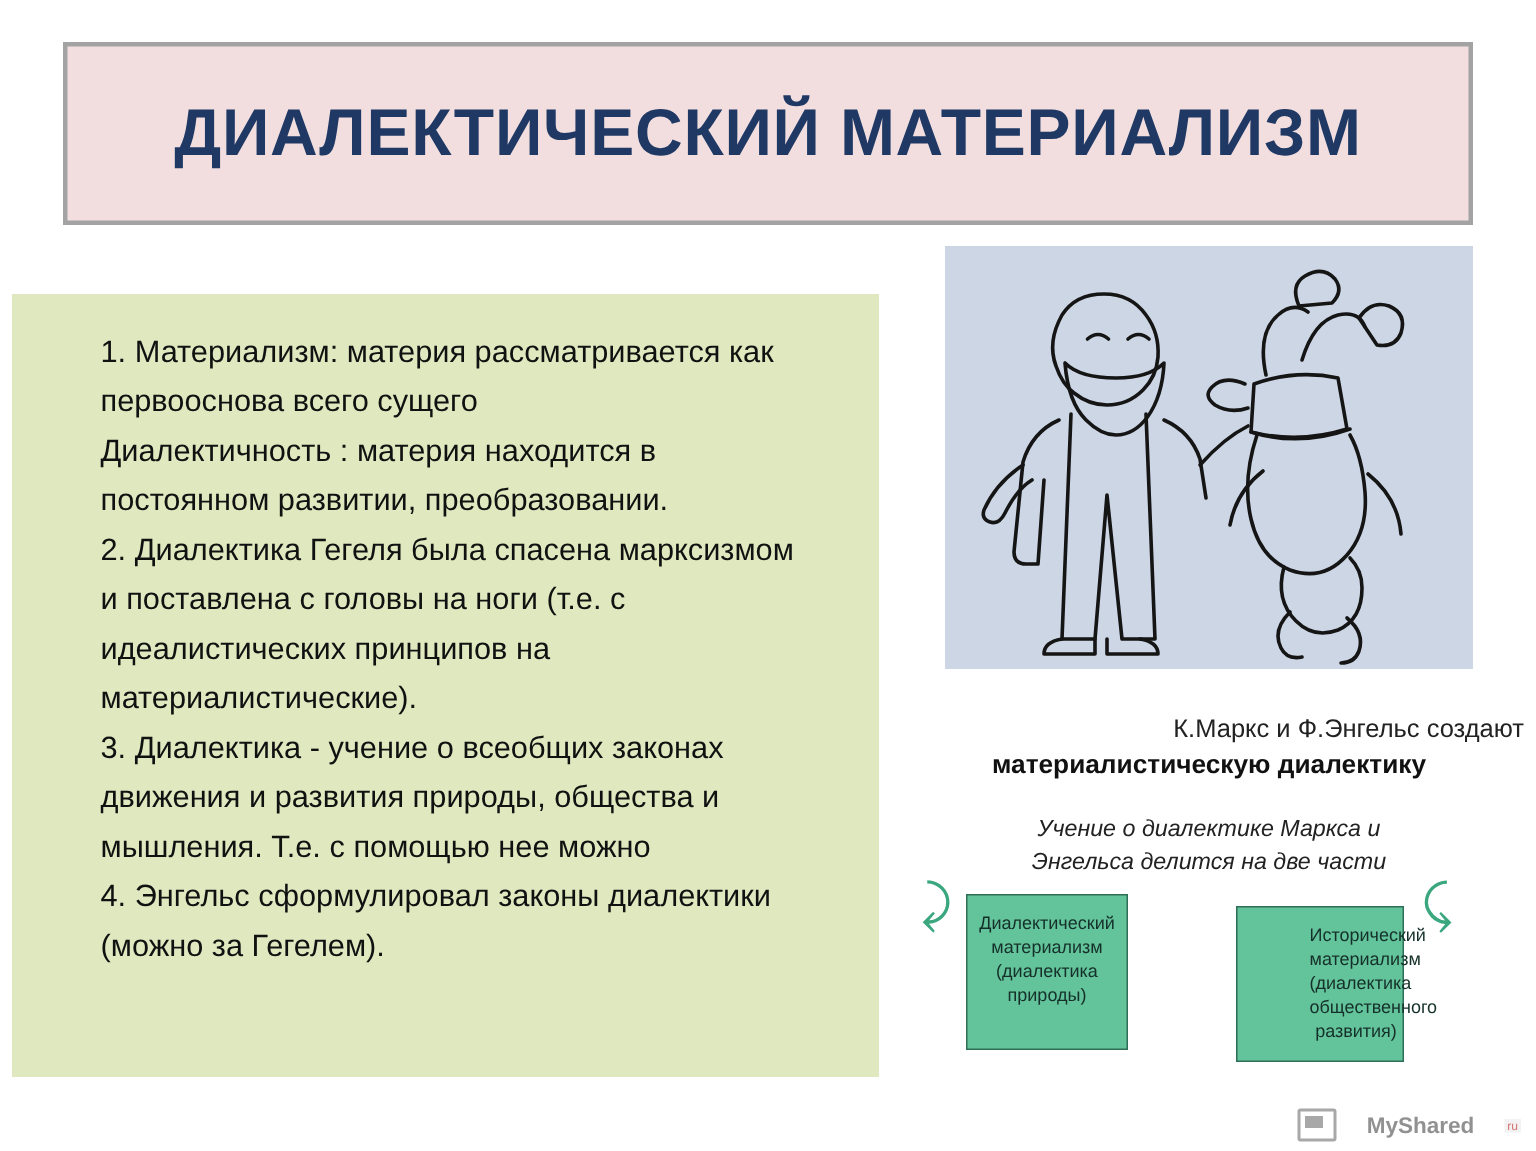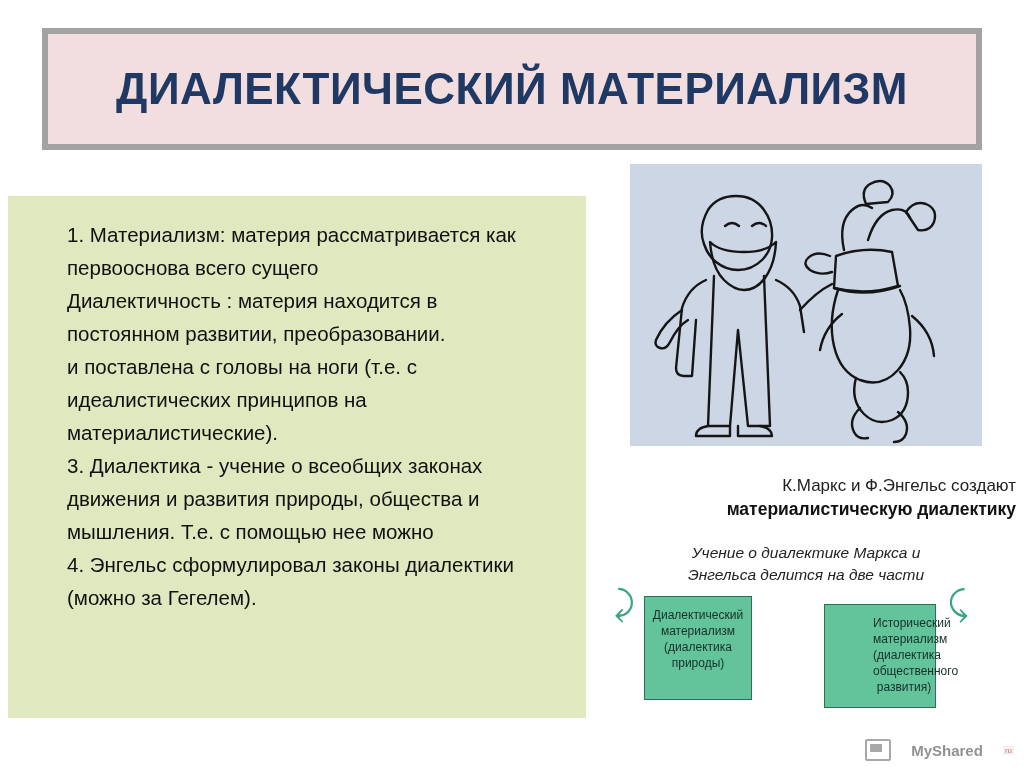--- a/index.html
+++ b/index.html
@@ -16,21 +16,21 @@
   }
 
   
   .title-banner {
     position: absolute;
     left: 42px;
     top: 28px;
     width: 940px;
     height: 122px;
     background: #f2dede;
-    border: 6px solid #a3a3a3;
+    border: 3px solid #a3a3a3;
     box-sizing: border-box;
     display: flex;
     align-items: center;
     justify-content: center;
   }
   .title-text {
     font-size: 44px;
     font-weight: bold;
     color: #1f3864;
     letter-spacing: 0.5px;
@@ -85,21 +85,21 @@
     top: 30px;
     width: 100%;
     text-align: right;
     font-size: 17px;
     color: #222222;
   }
   .diag-line2 {
     position: absolute;
     top: 53px;
     width: 100%;
-    text-align: right;
+    text-align: center;
     font-size: 17.5px;
     font-weight: bold;
     color: #111111;
   }
   .diag-line3 {
     position: absolute;
     top: 96px;
     width: 100%;
     text-align: center;
     font-size: 15.5px;
@@ -179,20 +179,21 @@
 
 <div class="title-banner">
   <div class="title-text">ДИАЛЕКТИЧЕСКИЙ МАТЕРИАЛИЗМ</div>
 </div>
 
 <div class="text-panel">
   <div class="body-line">1. Материализм: материя рассматривается как</div>
   <div class="body-line">первооснова всего сущего</div>
   <div class="body-line">Диалектичность : материя находится в</div>
   <div class="body-line">постоянном развитии, преобразовании.</div>
+  <div class="body-line">2. Диалектика Гегеля была спасена марксизмом</div>
   <div class="body-line">и поставлена с головы на ноги (т.е. с</div>
   <div class="body-line">идеалистических принципов на</div>
   <div class="body-line">материалистические).</div>
   <div class="body-line">3. Диалектика  - учение о всеобщих законах</div>
   <div class="body-line">движения и развития природы, общества и</div>
   <div class="body-line">мышления. Т.е. с помощью нее можно</div>
   <div class="body-line">4. Энгельс сформулировал законы диалектики</div>
   <div class="body-line">(можно за Гегелем).</div>
 </div>
 

